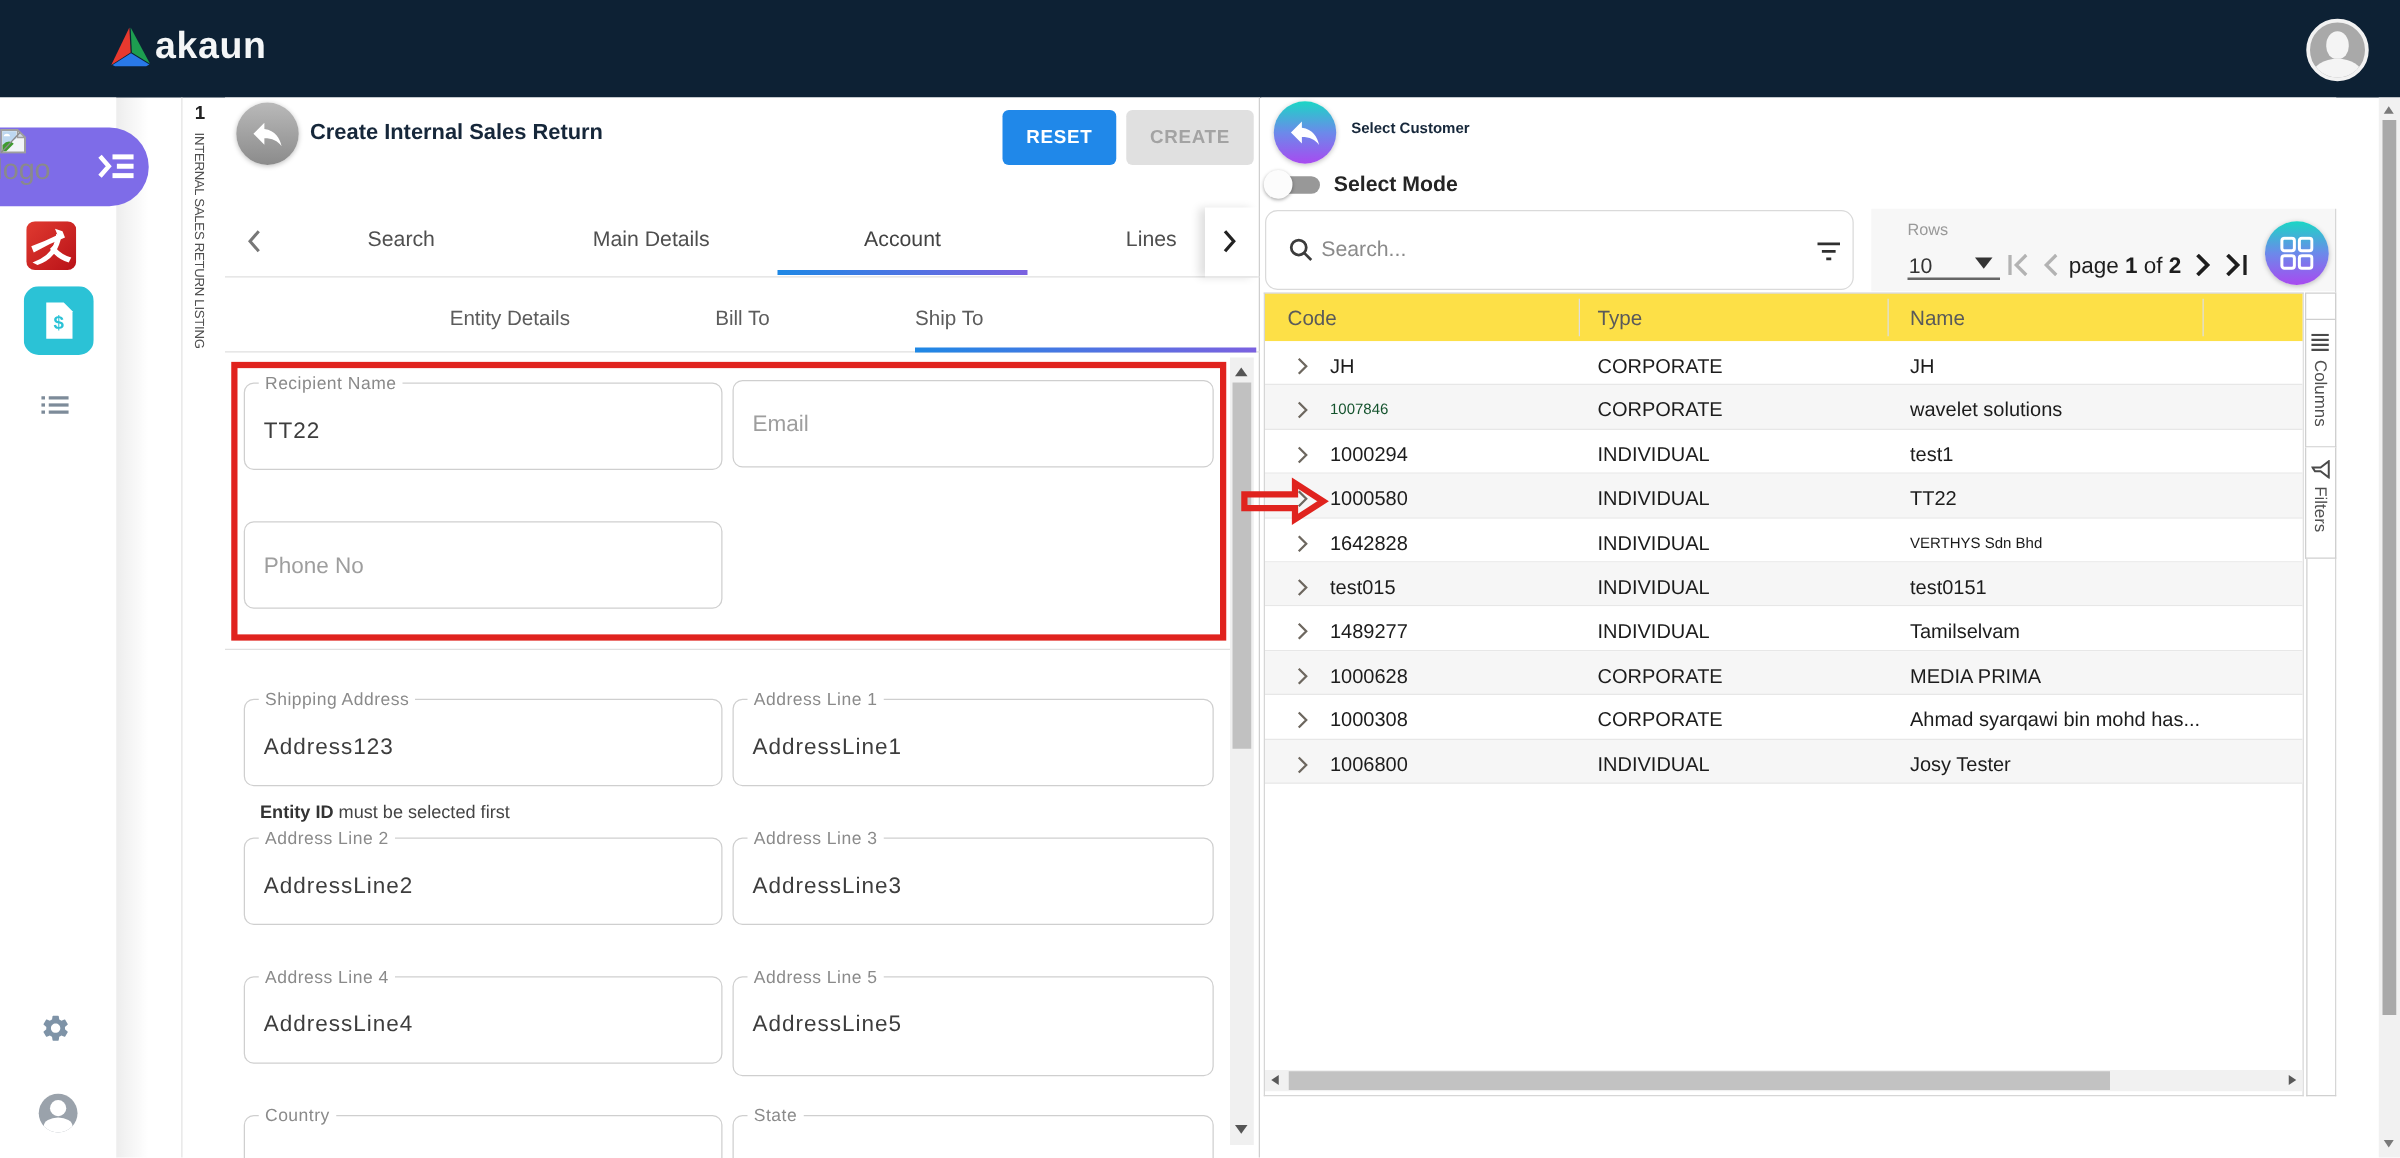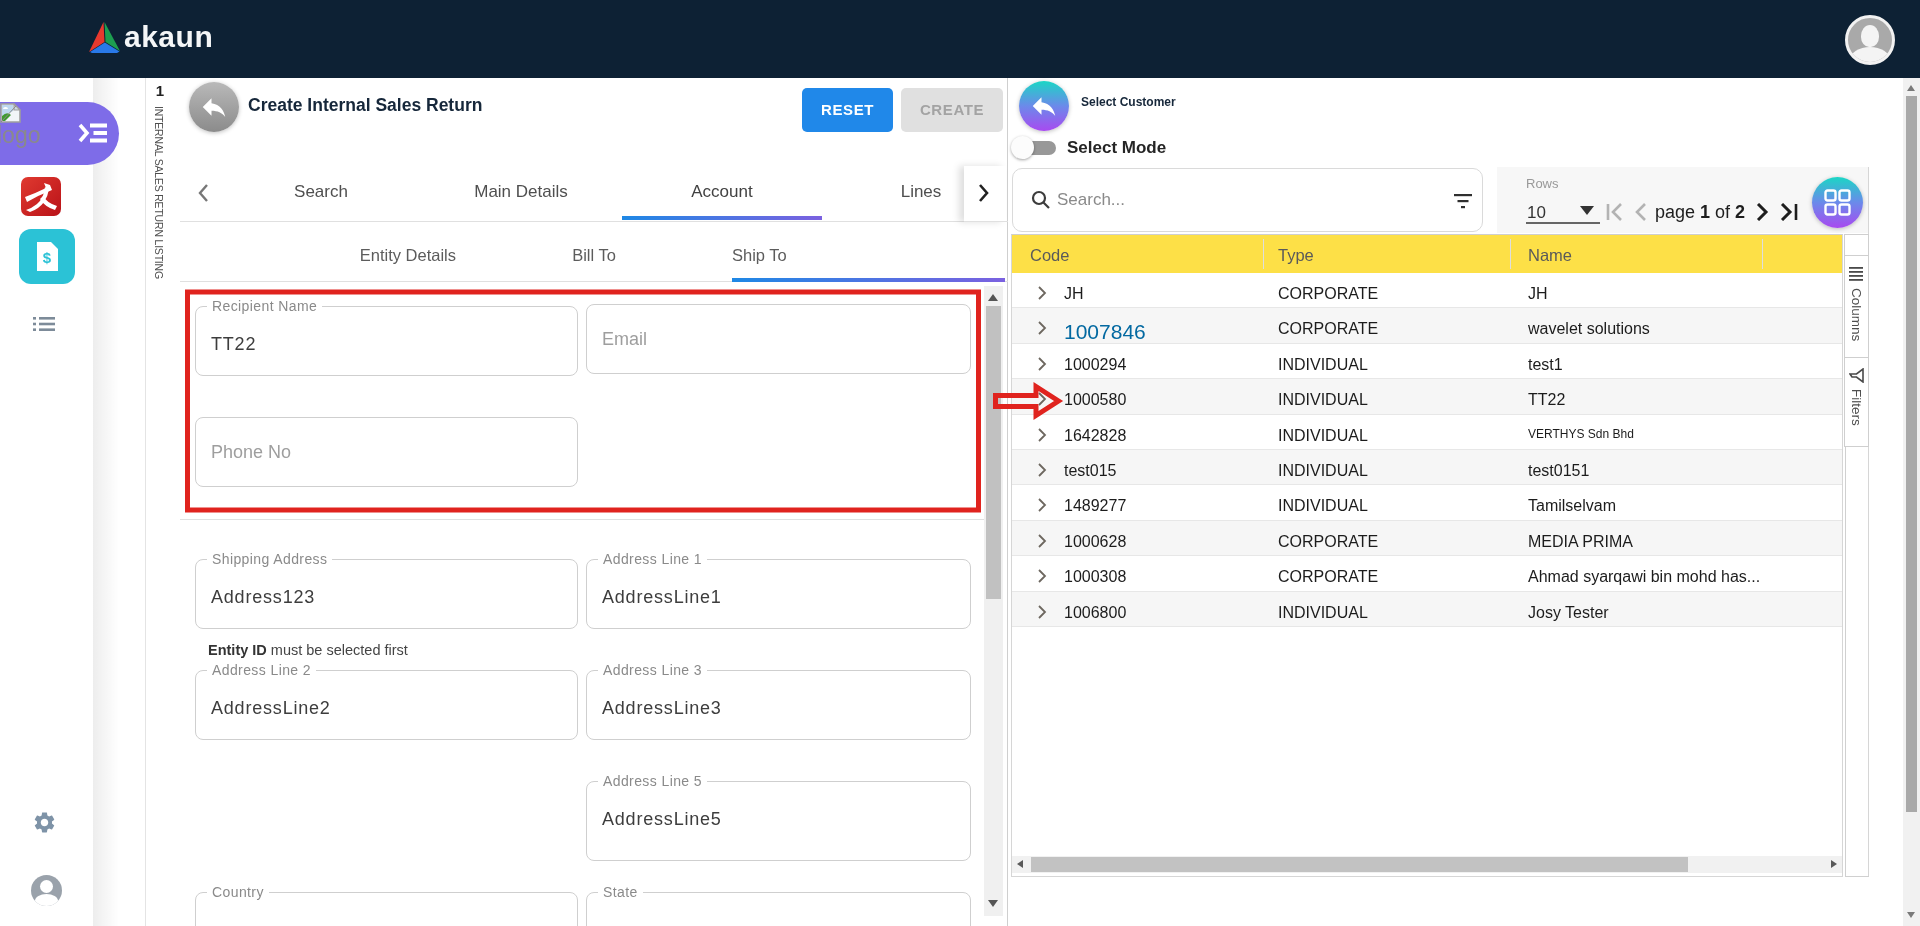--- a/index.html
+++ b/index.html
@@ -147,20 +147,24 @@
   <div class="a" style="left:15px;top:592px;width:383px;height:70px;border:1px solid #cfcfcf;border-radius:8px">
     <div class="a" style="left:11px;top:-9px;background:#fff;padding:0 5px;font-size:14px;letter-spacing:0.4px;color:#8a8a8a">Address Line 2</div>
     <div class="a" style="left:15px;top:27px;font-size:18px;letter-spacing:0.8px;color:#3d3d3d">AddressLine2</div>
   </div>
 
   <div class="a" style="left:406px;top:592px;width:385px;height:70px;border:1px solid #cfcfcf;border-radius:8px">
     <div class="a" style="left:11px;top:-9px;background:#fff;padding:0 5px;font-size:14px;letter-spacing:0.4px;color:#8a8a8a">Address Line 3</div>
     <div class="a" style="left:15px;top:27px;font-size:18px;letter-spacing:0.8px;color:#3d3d3d">AddressLine3</div>
   </div>
 
+  <div class="a" style="left:15px;top:703px;width:383px;height:70px;border:1px solid #cfcfcf;border-radius:8px">
+    <div class="a" style="left:11px;top:-9px;background:#fff;padding:0 5px;font-size:14px;letter-spacing:0.4px;color:#8a8a8a">Address Line 4</div>
+    <div class="a" style="left:15px;top:27px;font-size:18px;letter-spacing:0.8px;color:#3d3d3d">AddressLine4</div>
+  </div>
 
   <div class="a" style="left:406px;top:703px;width:385px;height:80px;border:1px solid #cfcfcf;border-radius:8px">
     <div class="a" style="left:11px;top:-9px;background:#fff;padding:0 5px;font-size:14px;letter-spacing:0.4px;color:#8a8a8a">Address Line 5</div>
     <div class="a" style="left:15px;top:27px;font-size:18px;letter-spacing:0.8px;color:#3d3d3d">AddressLine5</div>
   </div>
 
   <div class="a" style="left:15px;top:814px;width:383px;height:70px;border:1px solid #cfcfcf;border-radius:8px">
     <div class="a" style="left:11px;top:-9px;background:#fff;padding:0 5px;font-size:14px;letter-spacing:0.4px;color:#8a8a8a">Country</div>
   </div>
   <div class="a" style="left:406px;top:814px;width:385px;height:70px;border:1px solid #cfcfcf;border-radius:8px">
@@ -246,21 +250,21 @@
           <path d="M2 2 L8 8 L2 14" fill="none" stroke="#6d675f" stroke-width="1.8"></path>
         </svg>
       <div class="a" style="left:52px;top:12px;font-size:16px;color:#1c1c1c">JH</div>
       <div class="a" style="left:266px;top:12px;font-size:16px;color:#1c1c1c">CORPORATE</div>
       <div class="a" style="left:516px;top:12px;font-size:16px;color:#1c1c1c">JH</div>
     </div>
     <div class="a" style="left:0;top:73.4px;width:830px;height:35.4px;background:#f6f6f6;border-bottom:1px solid #e7e7e7">
       <svg class="a" style="left:25px;top:12px" width="10" height="16" viewBox="0 0 10 16">
           <path d="M2 2 L8 8 L2 14" fill="none" stroke="#6d675f" stroke-width="1.8"></path>
         </svg>
-      <div class="a" style="left:52px;top:12px;font-size:21px;color:#0369a1">1007846</div>
+      <div class="a" style="left:52px;top:12px;font-size:12px;color:#14532d">1007846</div>
       <div class="a" style="left:266px;top:12px;font-size:16px;color:#1c1c1c">CORPORATE</div>
       <div class="a" style="left:516px;top:12px;font-size:16px;color:#1c1c1c">wavelet solutions</div>
     </div>
     <div class="a" style="left:0;top:108.8px;width:830px;height:35.4px;background:#fff;border-bottom:1px solid #e7e7e7">
       <svg class="a" style="left:25px;top:12px" width="10" height="16" viewBox="0 0 10 16">
           <path d="M2 2 L8 8 L2 14" fill="none" stroke="#6d675f" stroke-width="1.8"></path>
         </svg>
       <div class="a" style="left:52px;top:12px;font-size:16px;color:#1c1c1c">1000294</div>
       <div class="a" style="left:266px;top:12px;font-size:16px;color:#1c1c1c">INDIVIDUAL</div>
       <div class="a" style="left:516px;top:12px;font-size:16px;color:#1c1c1c">test1</div>

